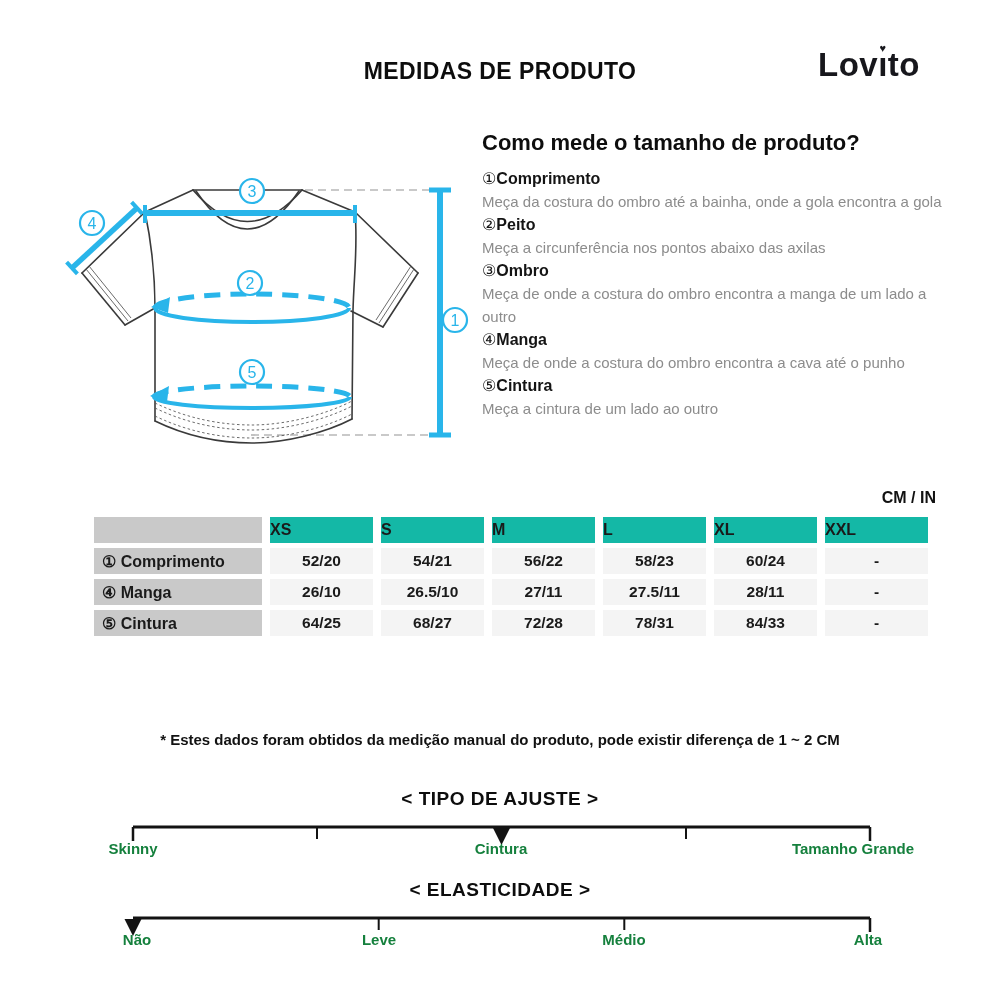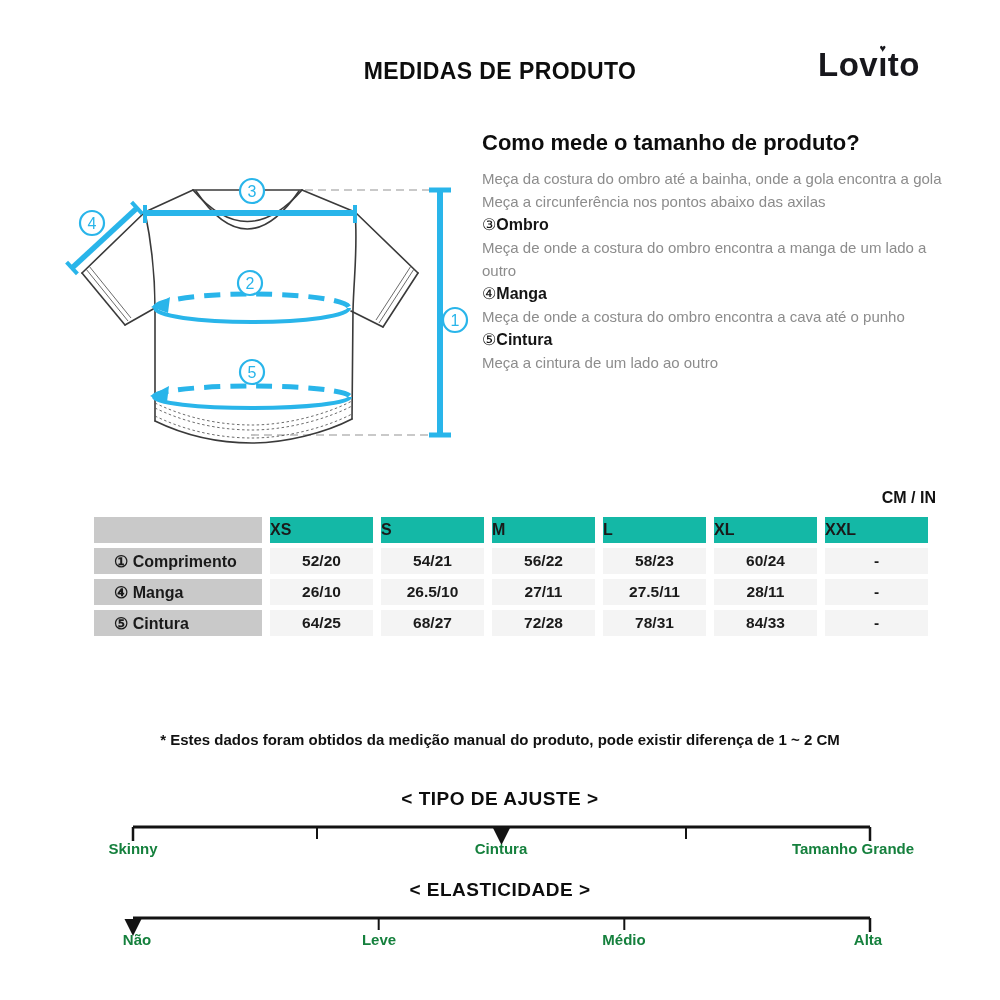--- a/index.html
+++ b/index.html
@@ -26,21 +26,21 @@
   
   .diagram { position:absolute; left:55px; top:155px; }
 
   
   .unit-label { position:absolute; top:489px; right:64px; font-size:16px; font-weight:700; }
   table.size-table { position:absolute; left:86px; top:512px; border-collapse:separate;
     border-spacing:8px 5px; table-layout:fixed; }
   .size-table td { height:26px; font-size:15.5px; font-weight:700; vertical-align:middle;
     color:#1a1a1a; }
   .size-table td.h   { background:#14b8a6; text-align:left; font-size:16px; }
-  .size-table td.lbl { background:#c9c9c9; text-align:left; padding-left:20px; font-size:16px; }
+  .size-table td.lbl { background:#c9c9c9; text-align:left; padding-left:8px; font-size:16px; }
   .size-table td.val { background:#f4f4f4; text-align:center; }
   .size-table td.corner { background:#c9c9c9; }
 
   .footnote { position:absolute; top:731px; left:0; width:1000px; text-align:center;
     font-size:15px; font-weight:700; color:#121212; }
 
   
   .scale-title { position:absolute; left:0; width:1000px; text-align:center;
     font-size:19px; font-weight:700; letter-spacing:.5px; color:#0d0d0d; }
   .scale-svg { position:absolute; left:0; }
@@ -124,22 +124,24 @@
       <circle cx="37" cy="68" r="12" fill="#fff" stroke="#29b5ea" stroke-width="2.2"></circle>
       <text x="37" y="73.5">4</text>
       <circle cx="197" cy="217" r="12" fill="#fff" stroke="#29b5ea" stroke-width="2.2"></circle>
       <text x="197" y="222.5">5</text>
     </g>
   </svg>
 
   <div class="howto">
     <div class="howto-heading">Como mede o tamanho de produto?</div>
 
+    <div class="item-term"><span class="cnum">①</span><span>Comprimento</span></div>
     <div class="item-desc">Meça da costura do ombro até a bainha, onde a gola encontra a gola</div>
 
+    <div class="item-term"><span class="cnum">②</span><span>Peito</span></div>
     <div class="item-desc">Meça a circunferência nos pontos abaixo das axilas</div>
 
     <div class="item-term"><span class="cnum">③</span><span>Ombro</span></div>
     <div class="item-desc">Meça de onde a costura do ombro encontra a manga de um lado a outro</div>
 
     <div class="item-term"><span class="cnum">④</span><span>Manga</span></div>
     <div class="item-desc">Meça de onde a costura do ombro encontra a cava até o punho</div>
 
     <div class="item-term"><span class="cnum">⑤</span><span>Cintura</span></div>
     <div class="item-desc">Meça a cintura de um lado ao outro</div>

